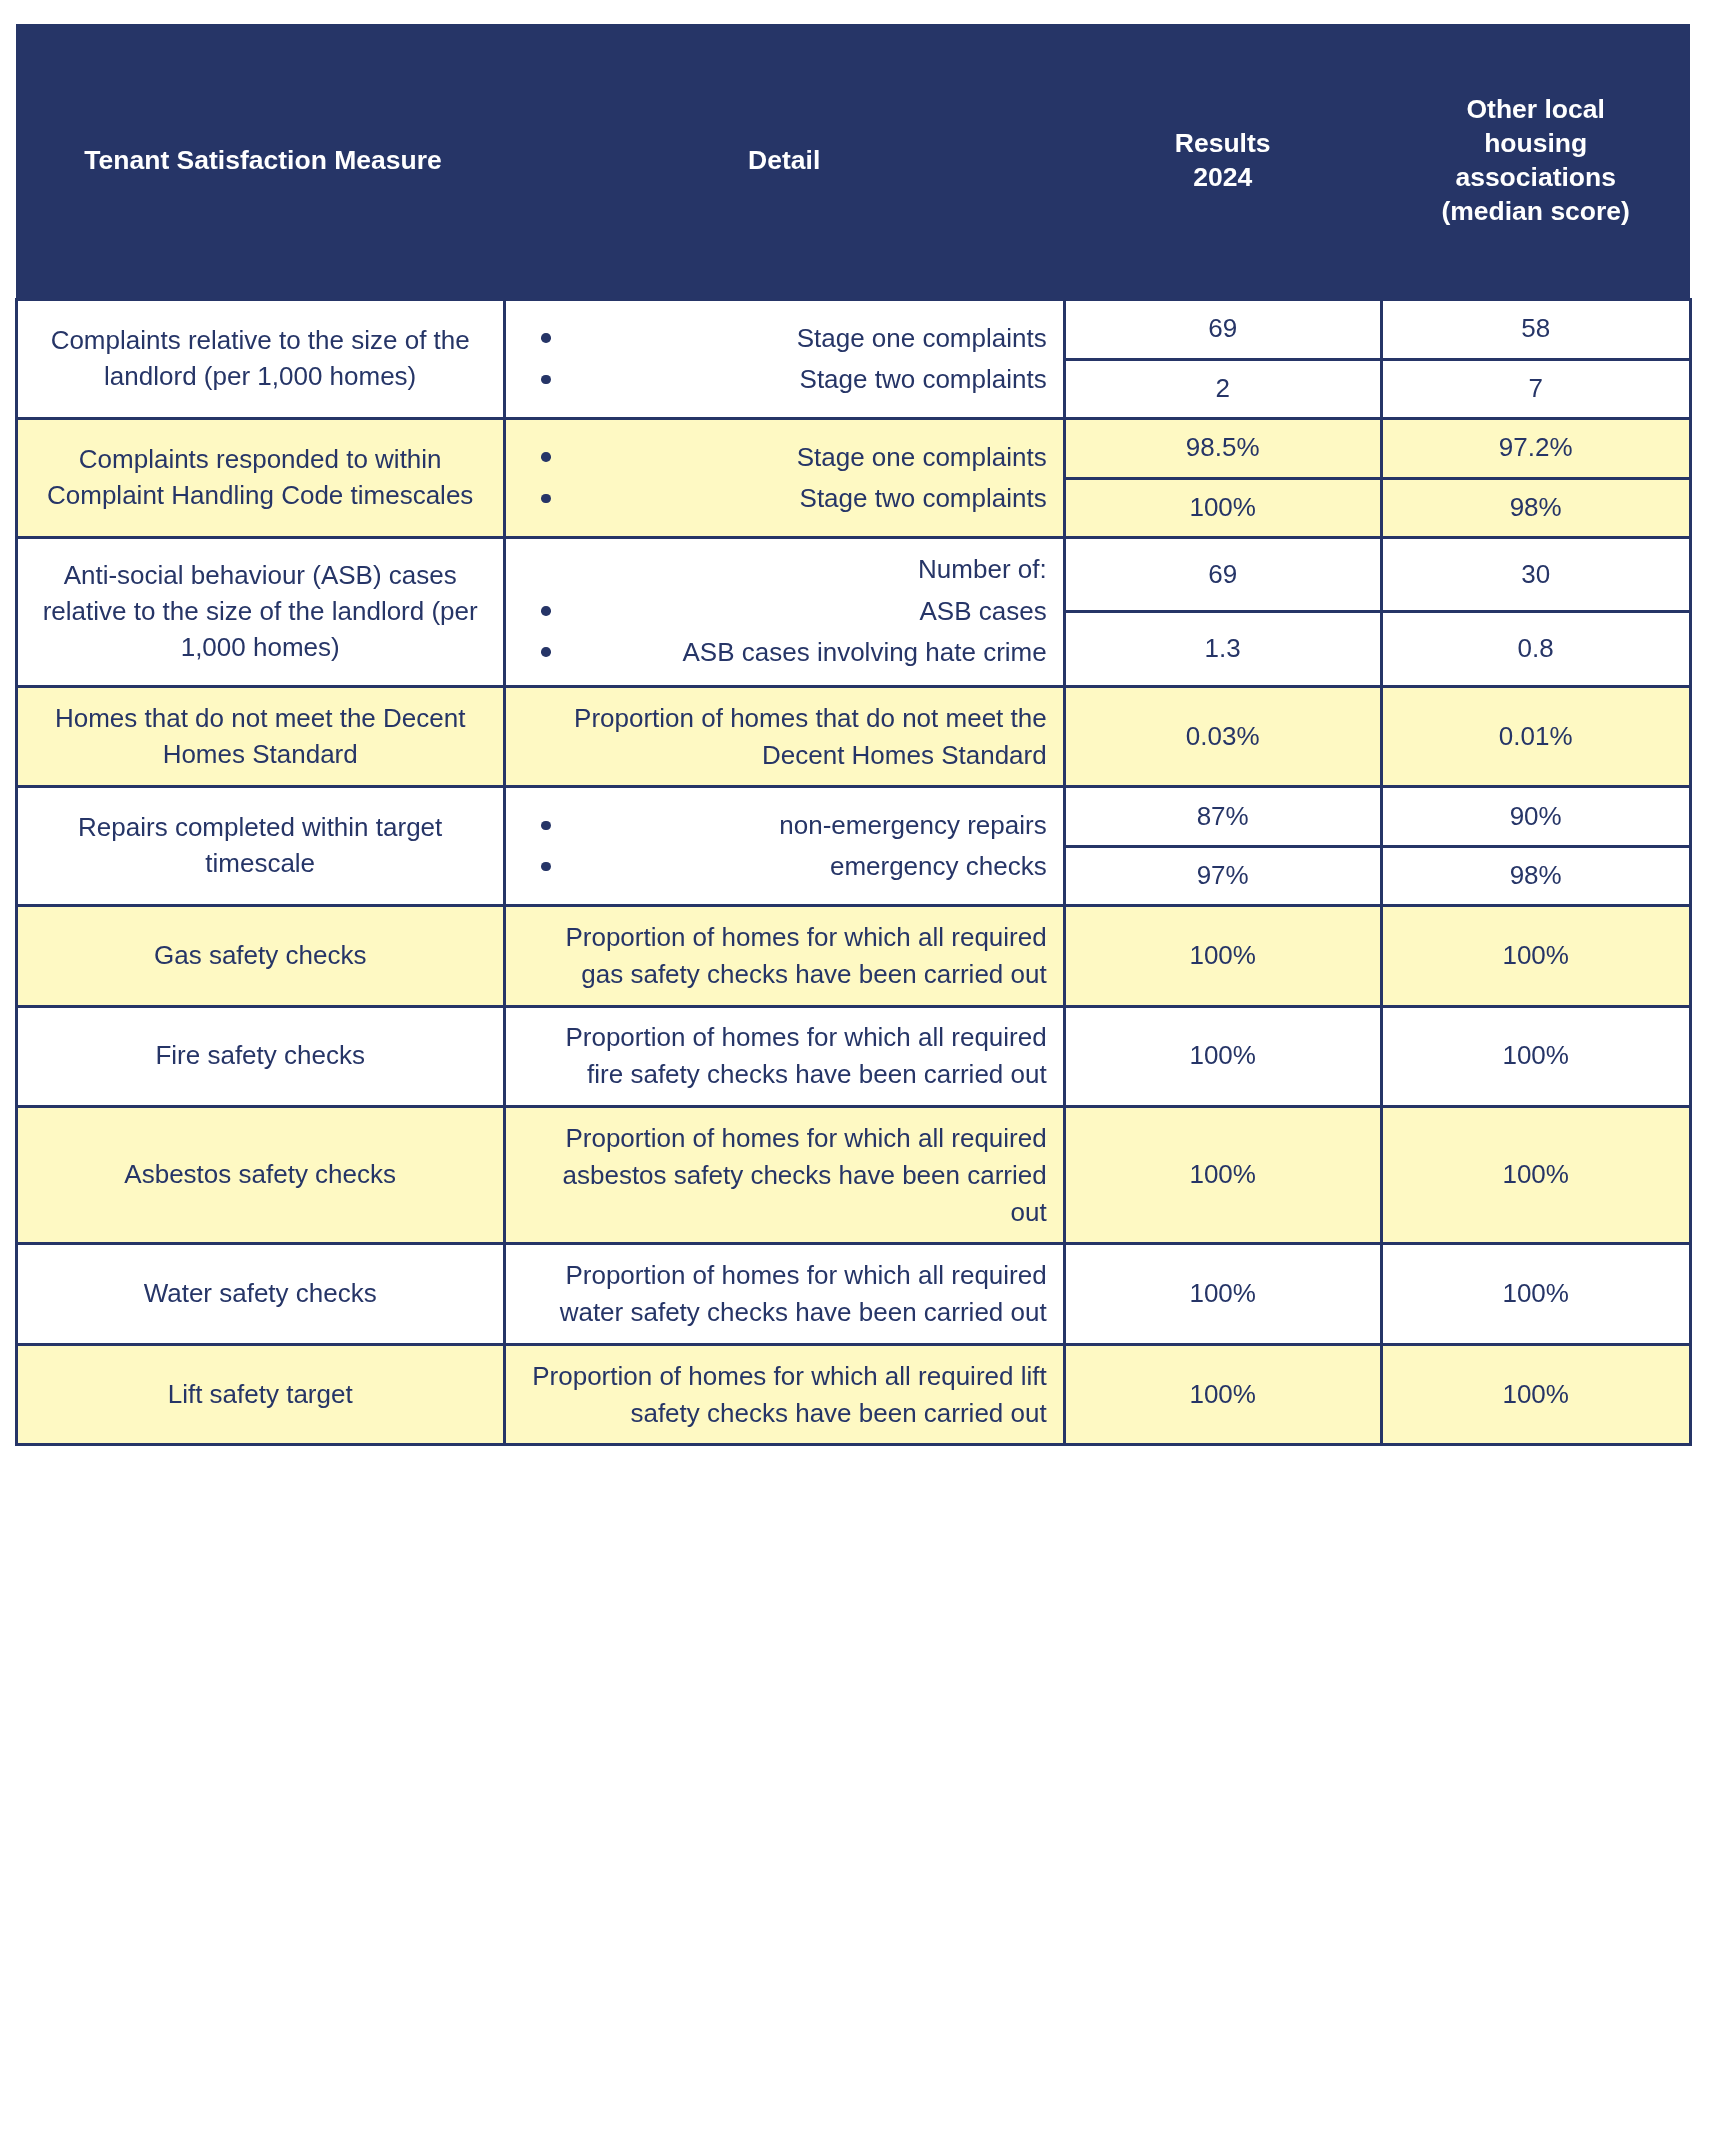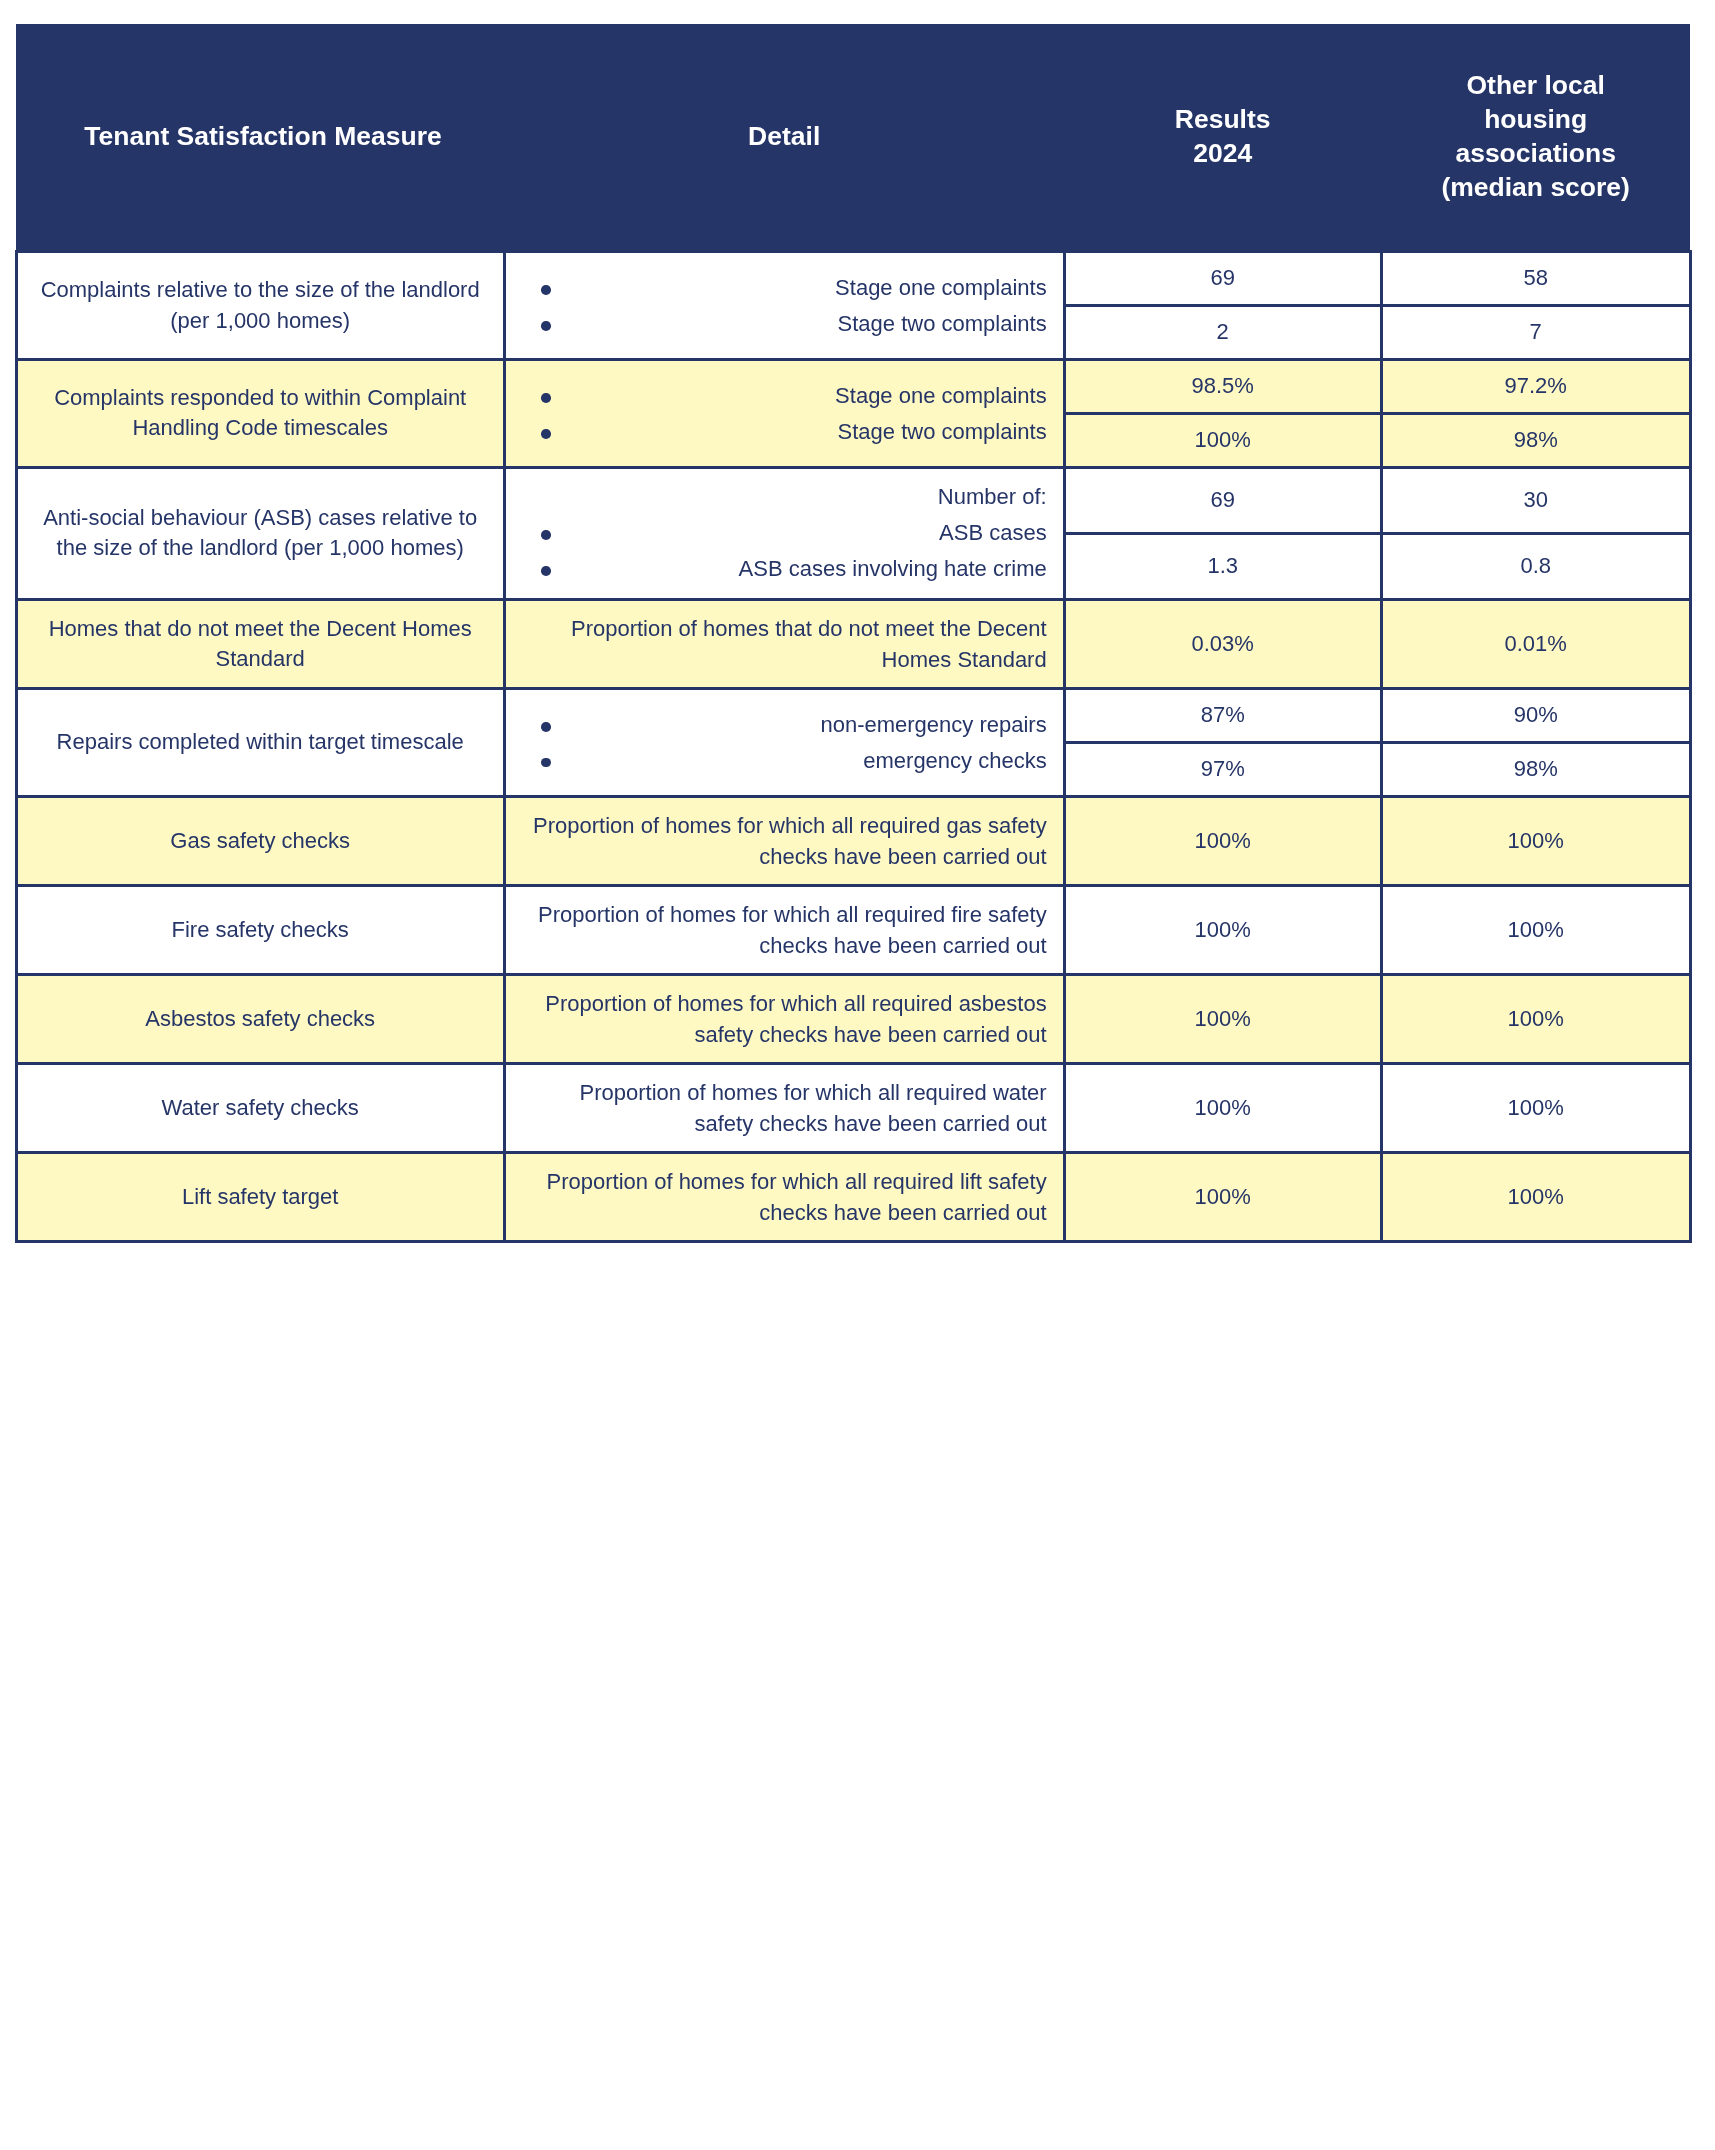--- a/index.html
+++ b/index.html
@@ -39,31 +39,31 @@
   
   thead th {
     background: #263567;
     color: #ffffff;
     font-size: 26.5px;
     font-weight: 700;
     line-height: 1.28;
     text-align: center;
     vertical-align: middle;
     padding: 16px 13.3px;
-    height: 228px;
+    height: 276px;
     border: none;
     box-sizing: border-box;
   }
   thead th.th-measure { padding-left: 19px; }
 
   
   tbody td {
     border: 3.7px solid #263567;
     color: #263567;
-    font-size: 22px;
+    font-size: 26px;
     line-height: 1.38;
     vertical-align: middle;
     box-sizing: border-box;
     background: #ffffff;
   }
   tbody tr.band td { background: #fef9c3; }
 
   td.measure {
     text-align: center;
     padding: 11.8px 19px;

